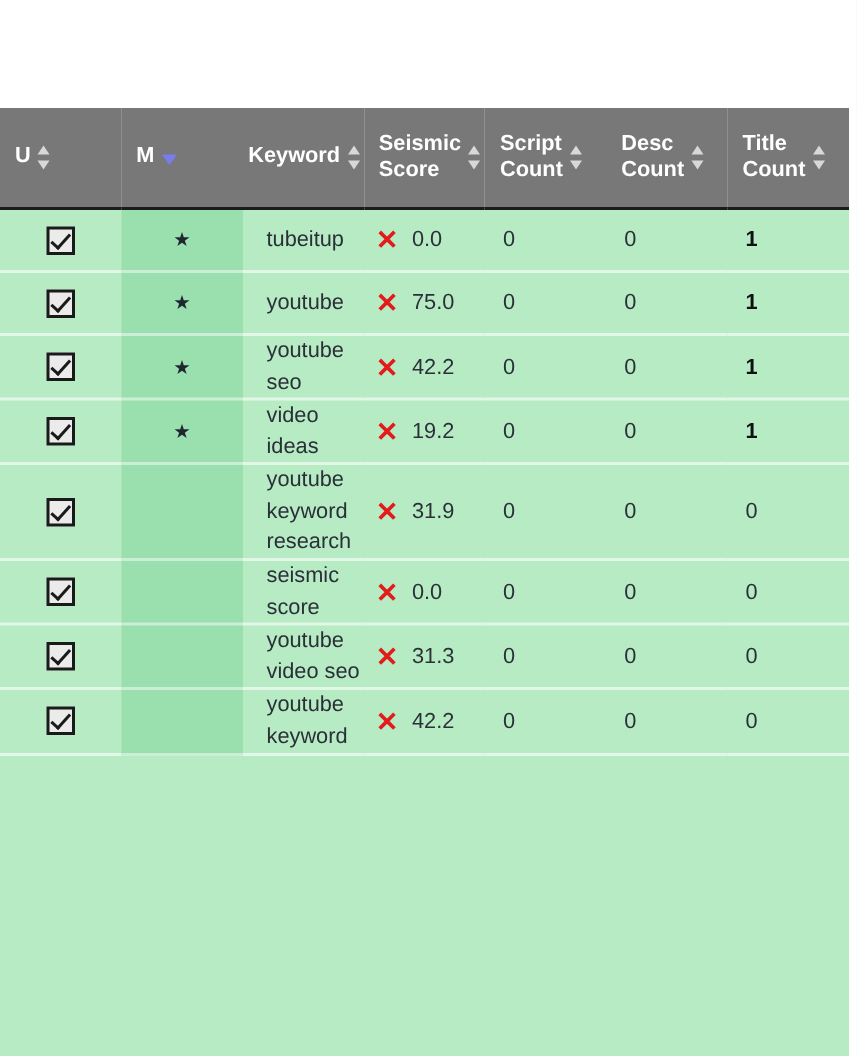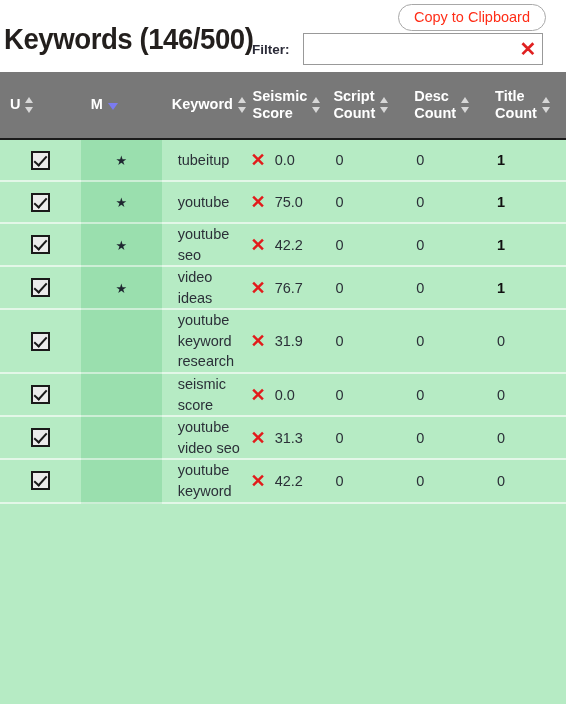--- a/index.html
+++ b/index.html
@@ -283,51 +283,39 @@
     width: 5px;
     height: 632px;
     background: #ffffff;
   }
 </style>
 </head>
 <body>
 
 <div class="page">
 
-  <div class="topbar">
-    <div class="copy-btn">Copy to Clipboard</div>
-
-    <div class="title">Keywords  (146/500)</div>
-
-    <div class="filter-label">Filter:</div>
-
-    <div class="filter-wrap">
-      <input class="filter-input" type="text" placeholder="" style="">
-      <div class="filter-clear">✕</div>
-    </div>
-  </div>
 
   <div class="table-wrap">
     <table class="kw">
       <thead>
         <tr>
           <th>
             <div class="th-inner">
               <span class="label">U</span>
               <span class="sort-both"></span>
             </div>
           </th>
           <th>
             <div class="th-inner">
               <span class="label">M</span>
               <span class="sort-desc"></span>
             </div>
           </th>
           <th>
-            <div class="th-inner" style="justify-content:space-between;padding-right:8px;">
+            <div class="th-inner" style="justify-content:center;padding-right:8px;">
               <span class="label">Keyword</span>
               <span class="sort-both"></span>
             </div>
           </th>
           <th>
             <div class="th-inner">
               <span class="label">Seismic
 Score</span>
               <span class="sort-both"></span>
             </div>
@@ -398,21 +386,21 @@
             <td class="col-num">0</td>
             <td class="col-title bold-num">1</td>
           </tr>
           <tr>
             <td class="col-u"><span class="chk"></span></td>
             <td class="col-m"><span class="star">★</span></td>
             <td class="col-kw">video ideas</td>
             <td class="col-score">
               <div class="score-cell">
                 <span class="del-x">✕</span>
-                <span class="score-val">76.7</span>
+                <span class="score-val">19.2</span>
               </div>
             </td>
             <td class="col-num">0</td>
             <td class="col-num">0</td>
             <td class="col-title bold-num">1</td>
           </tr>
           <tr>
             <td class="col-u"><span class="chk"></span></td>
             <td class="col-m"></td>
             <td class="col-kw">youtube keyword research</td>

